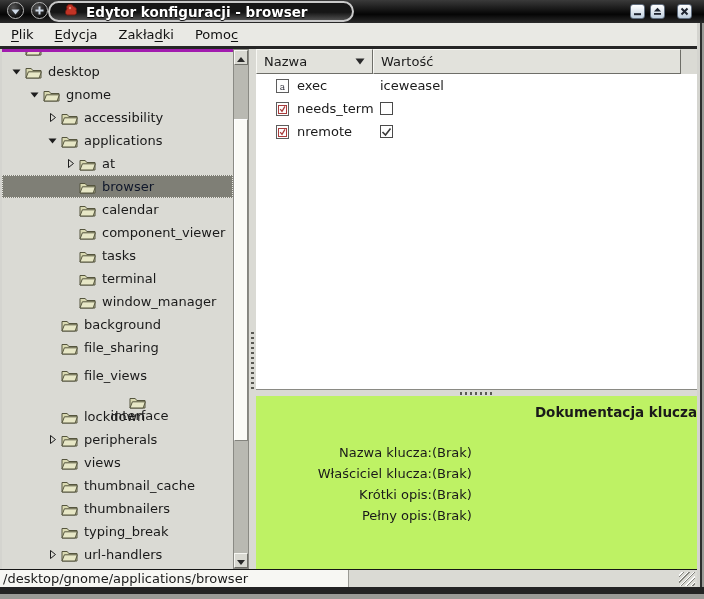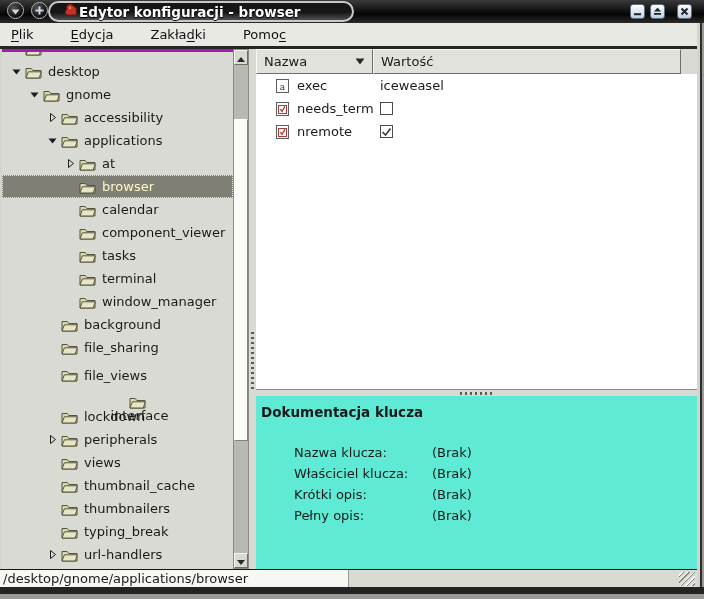--- a/index.html
+++ b/index.html
@@ -11,46 +11,46 @@
   
   .titlebar{position:absolute;left:0;top:0;width:704px;height:23px;
     background:linear-gradient(#3a3a3a,#050505 62%,#2a2a2a);}
   .tb-circle{position:absolute;top:2px;width:17px;height:17px;border-radius:50%;
     background:radial-gradient(circle at 35% 30%,#555 ,#0b0b0b 72%);
     border:1px solid #b8b8b8;display:flex;align-items:center;justify-content:center;box-sizing:border-box;}
   .tb-menu{left:7px;} .tb-plus{left:31px;}
   .title-tab{position:absolute;left:48px;top:1px;width:306px;height:21px;box-sizing:border-box;
     border:2px solid #c9c9c9;border-radius:11px;
     background:linear-gradient(#161616 55%,#4f4f4f);
-    display:flex;align-items:center;padding-left:13px;gap:0;}
+    display:flex;align-items:center;padding-left:13px;gap:7px;}
   .title-text{color:#fff;font-weight:bold;font-size:13.5px;white-space:nowrap;
     text-shadow:0 1px 1px #000;}
   .wb{position:absolute;top:4px;width:15px;height:15px;border-radius:3px;box-sizing:border-box;
     background:linear-gradient(#ffffff,#bfcfdf);border:1px solid #5f6c7d;
     display:flex;align-items:center;justify-content:center;}
   .wb-min{left:630px;} .wb-max{left:650px;} .wb-close{left:677px;}
   
   .menubar{position:absolute;left:0;top:23px;width:697px;height:26px;box-sizing:border-box;
     background:#e9e9e4;border-bottom:3px solid #262626;
-    display:flex;align-items:center;padding-left:8px;gap:16px;}
+    display:flex;align-items:center;padding-left:8px;}
   .menu-item{margin-right:15px;padding:2px 3px;color:#111;white-space:nowrap;}
   .menu-item u{text-underline-offset:2px;}
   
   .left-frame{position:absolute;left:0;top:49px;width:2px;height:520px;background:#d4d4cf;}
   .right-frame{position:absolute;left:697px;top:23px;width:7px;height:564px;
     background:linear-gradient(90deg,#d4d4cf 0 3px,#2e2e2e 3px 5px,#9a9a96 5px);}
   .bottom-frame{position:absolute;left:0;top:587px;width:704px;height:12px;
     background:linear-gradient(#232323 0 7px,#9a9a96 7px);}
   
   .tree-panel{position:absolute;left:2px;top:49px;width:231px;height:520px;overflow:hidden;
     background:#dadad4;border-top:3px solid #a21caf;box-sizing:border-box;}
   .tree-row{height:23px;display:flex;align-items:center;box-sizing:border-box;
     width:231px;white-space:nowrap;}
   .tree-row.partial{margin-top:-15px;}
-  .tree-row.selected{background:var(--selection-bg);color:#fef9c3;
+  .tree-row.selected{background:var(--selection-bg);color:#0f172a;
     outline:1px dotted #e9e9e3;outline-offset:-1px;}
   .expander{width:13px;height:13px;flex:none;display:flex;align-items:center;justify-content:center;}
   .folder{flex:none;margin:0 6px 0 2px;}
   .tree-label{line-height:1;}
   
   .tree-scrollbar{position:absolute;left:233px;top:49px;width:16px;height:520px;box-sizing:border-box;
     background:#b9b9b2;border:1px solid #8a8a84;}
   .sb-btn{position:absolute;left:0;width:14px;height:15px;box-sizing:border-box;background:#d9d9d2;
     border:1px solid;border-color:#f6f6f2 #6f6f69 #6f6f69 #f6f6f2;
     display:flex;align-items:center;justify-content:center;}
@@ -72,22 +72,22 @@
   .table-body{position:absolute;left:0;top:25px;right:0;height:315px;background:#fff;}
   .t-row{height:23px;display:flex;align-items:center;position:relative;padding-left:19px;}
   .t-icon{flex:none;margin-right:7px;}
   .t-value{position:absolute;left:124px;display:flex;align-items:center;}
   .checkbox{width:13px;height:13px;box-sizing:border-box;background:#fff;border:1px solid #4a4a4a;
     display:flex;align-items:center;justify-content:center;}
   .h-splitter{position:absolute;left:0;top:340px;right:0;height:7px;background:#dadad4;
     border-top:1px solid #8a8a84;box-sizing:border-box;}
   .h-grip{position:absolute;left:204px;top:2px;width:34px;height:3px;
     background:repeating-linear-gradient(90deg,#5a5a54 0 2px,transparent 2px 5px);}
-  .doc-panel{position:absolute;left:0;top:347px;right:0;bottom:0;background:#5eead4;
-    box-sizing:border-box;padding:8px 0 0 5px;}
+  .doc-panel{position:absolute;left:0;top:347px;right:0;bottom:0;background:#bef264;
+    box-sizing:border-box;padding:8px 0 0 5px;text-align:right;}
   .doc-title{font-weight:bold;font-size:13.5px;margin-bottom:22px;}
   .doc-field{display:flex;align-items:center;height:21px;margin-left:33px;}
   .doc-label{width:138px;}
   
   .statusbar{position:absolute;left:0;top:569px;width:697px;height:18px;box-sizing:border-box;
     border-top:1px solid #151515;background:#dadad4;display:flex;}
   .status-path-box{width:349px;box-sizing:border-box;background:#f7f7f3;
     border-right:1px solid #9a9a94;display:flex;align-items:center;padding-left:3px;}
   .status-right{flex:1;position:relative;}
   .resize-grip{position:absolute;right:2px;bottom:1px;width:16px;height:14px;

